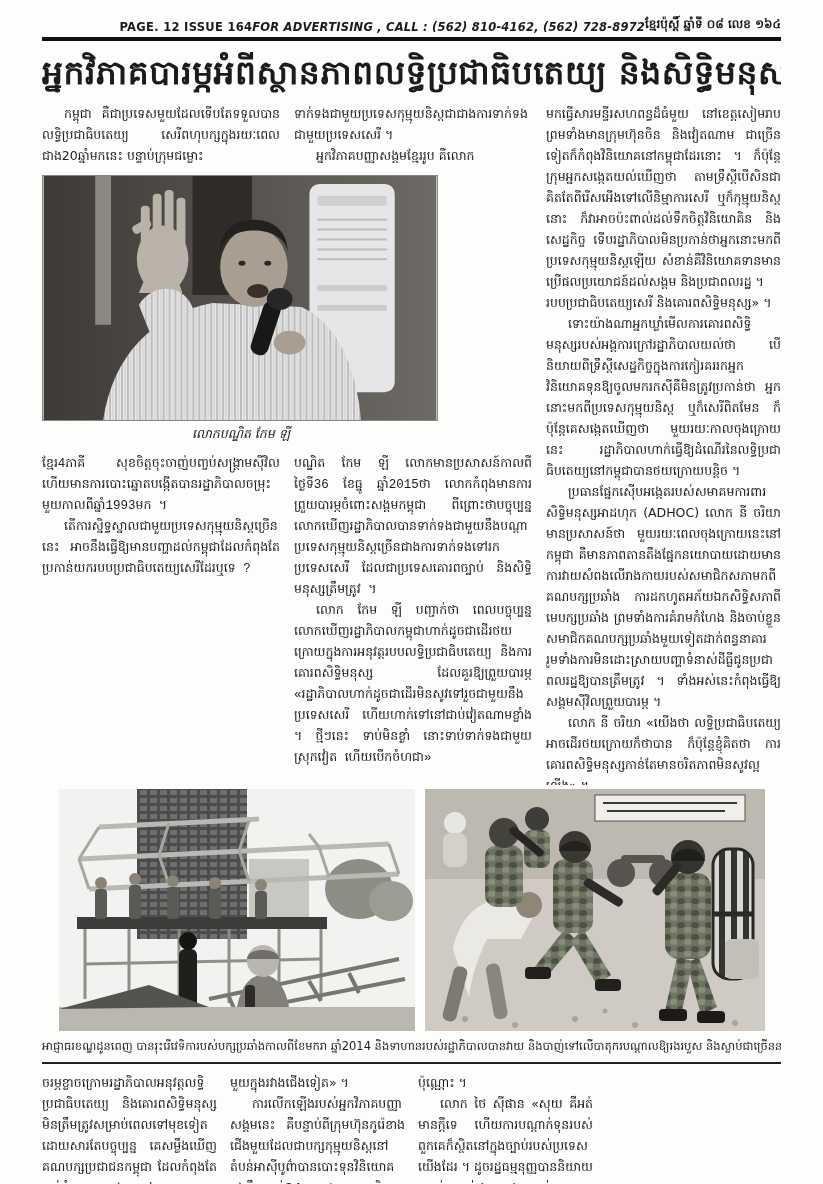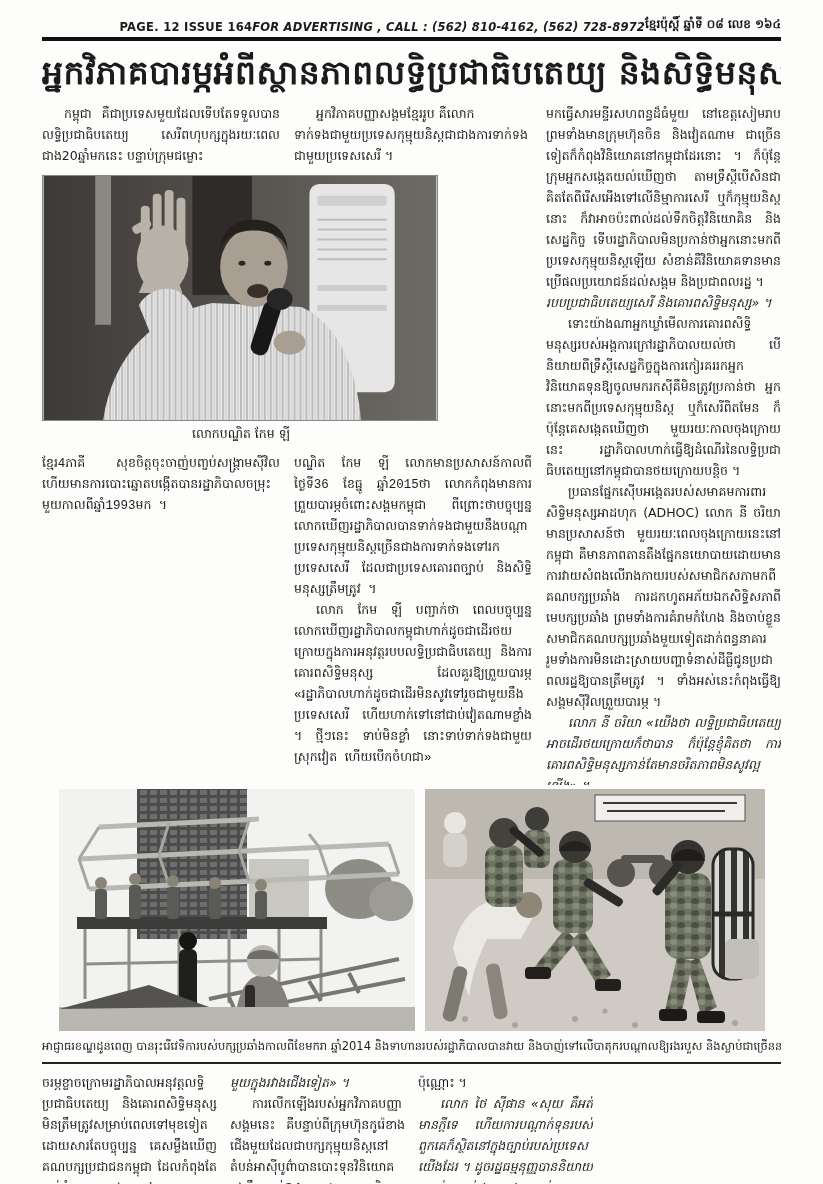--- a/index.html
+++ b/index.html
@@ -22,26 +22,26 @@
   .main { display:flex; gap:14px; height:682px; overflow:hidden; margin-top:8px; }
   .left-wrap { width:490px; flex:0 0 490px; display:flex; flex-direction:column; }
   .two-cols { display:flex; gap:14px; }
   .two-cols .col { width:238px; flex:0 0 238px; overflow:hidden; }
   .top-cols { height:66px; overflow:hidden; }
   .below-cols { flex:1; overflow:hidden; margin-top:8px;font-family:Liberation Mono, monospace; }
   .col3 { width:235px; flex:0 0 235px; overflow:hidden; }
 
   p.body { font-size:12.5px; line-height:21px; text-align:justify; text-justify:inter-word; }
   p.body.ind { text-indent:22px; }
-  .ital { font-style:italic; }
+  .ital { }
 
   
   .photo1-box { width:398px; margin-top:6px; }
   .photo1-box svg { display:block; border:1px solid #888; }
-  .photo-cap { font-size:12.5px; text-align:center; padding:5px 0 2px 0; }
+  .photo-cap { font-size:12.5px; text-align:center; padding:5px 0 2px 0;font-style:italic; }
 
   
   .photos-row { display:flex; gap:10px; justify-content:center; margin-top:4px; height:244px; }
   .photos-row svg { display:block; }
 
   
   .wide-cap { font-size:11.5px; text-align:center; margin-top:6px; white-space:nowrap; overflow:hidden; }
   .cap-rule { height:1.5px; background:#222; margin-top:6px; }
 
   
@@ -64,22 +64,22 @@
   <div class="headline">អ្នកវិភាគបារម្ភអំពីស្ថានភាពលទ្ធិប្រជាធិបតេយ្យ និងសិទ្ធិមនុស្សនៅកម្ពុជា</div>
 
   <div class="main">
     <div class="left-wrap">
 
       <div class="two-cols top-cols">
         <div class="col">
           <p class="body ind">កម្ពុជា គឺជាប្រទេសមួយដែលទើបតែទទួលបានលទ្ធិប្រជាធិបតេយ្យ សេរីពហុបក្សក្នុងរយៈពេលជាង20ឆ្នាំមកនេះ បន្ទាប់ក្រុមជម្លោះ</p>
         </div>
         <div class="col">
+          <p class="body">ទាក់ទងជាមួយប្រទេសកុម្មុយនិស្តជាជាងការទាក់ទងជាមួយប្រទេសសេរី ។</p>
           <p class="body ind">អ្នកវិភាគបញ្ញាសង្គមខ្មែររូប គឺលោក</p>
-          <p class="body">ទាក់ទងជាមួយប្រទេសកុម្មុយនិស្តជាជាងការទាក់ទងជាមួយប្រទេសសេរី ។</p>
         </div>
       </div>
 
       <div class="photo1-box">
         <svg width="396" height="246" viewBox="0 0 396 246">
           <defs>
             <pattern id="stripes" width="6" height="6" patternUnits="userSpaceOnUse">
               <rect width="6" height="6" fill="#e9e9e9"></rect>
               <line x1="1" y1="0" x2="1" y2="6" stroke="#9f9f9f" stroke-width="1.2"></line>
               <line x1="4" y1="0" x2="4" y2="6" stroke="#bdbdbd" stroke-width="0.8"></line>
@@ -129,20 +129,21 @@
           <rect x="224" y="124" width="18" height="56" rx="8" transform="rotate(18 224 124)" fill="#181818"></rect>
           <ellipse cx="238" cy="124" rx="13" ry="11" fill="#262626"></ellipse>
           <ellipse cx="248" cy="168" rx="16" ry="12" fill="#a89f92"></ellipse>
         </svg>
         <div class="photo-cap">លោកបណ្ឌិត កែម ឡី</div>
       </div>
 
       <div class="two-cols below-cols">
         <div class="col">
           <p class="body">ខ្មែរ4ភាគី សុខចិត្តចុះចាញ់បញ្ចប់សង្គ្រាមស៊ីវិល ហើយមានការបោះឆ្នោតបង្កើតបានរដ្ឋាភិបាលចម្រុះមួយកាលពីឆ្នាំ1993មក ។</p>
+          <p class="body ind">តើការស្និទ្ធស្នាលជាមួយប្រទេសកុម្មុយនិស្តច្រើននេះ អាចនឹងធ្វើឱ្យមានបញ្ហាដល់កម្ពុជាដែលកំពុងតែប្រកាន់យករបបប្រជាធិបតេយ្យសេរីដែរឬទេ ?</p>
         </div>
         <div class="col">
           <p class="body">បណ្ឌិត កែម ឡី លោកមានប្រសាសន៍កាលពីថ្ងៃទី36 ខែធ្នូ ឆ្នាំ2015ថា លោកកំពុងមានការព្រួយបារម្ភចំពោះសង្គមកម្ពុជា ពីព្រោះថាបច្ចុប្បន្នលោកឃើញរដ្ឋាភិបាលបានទាក់ទងជាមួយនឹងបណ្តាប្រទេសកុម្មុយនិស្តច្រើនជាងការទាក់ទងទៅរកប្រទេសសេរី ដែលជាប្រទេសគោរពច្បាប់ និងសិទ្ធិមនុស្សត្រឹមត្រូវ ។</p>
           <p class="body ind">លោក កែម ឡី បញ្ជាក់ថា ពេលបច្ចុប្បន្នលោកឃើញរដ្ឋាភិបាលកម្ពុជាហាក់ដូចជាដើរថយក្រោយក្នុងការអនុវត្តរបបលទ្ធិប្រជាធិបតេយ្យ និងការគោរពសិទ្ធិមនុស្ស ដែលគួរឱ្យព្រួយបារម្ភ «រដ្ឋាភិបាលហាក់ដូចជាដើរមិនសូវទៅរួចជាមួយនឹងប្រទេសសេរី ហើយហាក់ទៅនៅជាប់វៀតណាមខ្លាំង ។ ថ្មីៗនេះ ទាប់មិនខ្ងាំ នោះទាប់ទាក់ទងជាមួយស្រុកវៀត ហើយបើកចំហជា»</p>
         </div>
       </div>
     </div>
 
     <div class="col3">
       <p class="body">មកធ្វើសារមន្ទីរសហពន្ធដ៏ធំមួយ នៅខេត្តសៀមរាប ព្រមទាំងមានក្រុមហ៊ុនចិន និងវៀតណាម ជាច្រើនទៀតក៏កំពុងវិនិយោគនៅកម្ពុជាដែរនោះ ។ ក៏ប៉ុន្តែក្រុមអ្នកសង្កេតយល់ឃើញថា តាមទ្រឹស្តីបើសិនជាគិតតែពីរើសអើងទៅលើនិម្មាការសេរី ឬក៏កុម្មុយនិស្តនោះ ក៏វាអាចប៉ះពាល់ដល់ទឹកចិត្តវិនិយោគិន និងសេដ្ឋកិច្ច ទើបរដ្ឋាភិបាលមិនប្រកាន់ថាអ្នកនោះមកពីប្រទេសកុម្មុយនិស្តឡើយ សំខាន់គឺវិនិយោគទានមានប្រើផលប្រយោជន៍ដល់សង្គម និងប្រជាពលរដ្ឋ ។</p>

